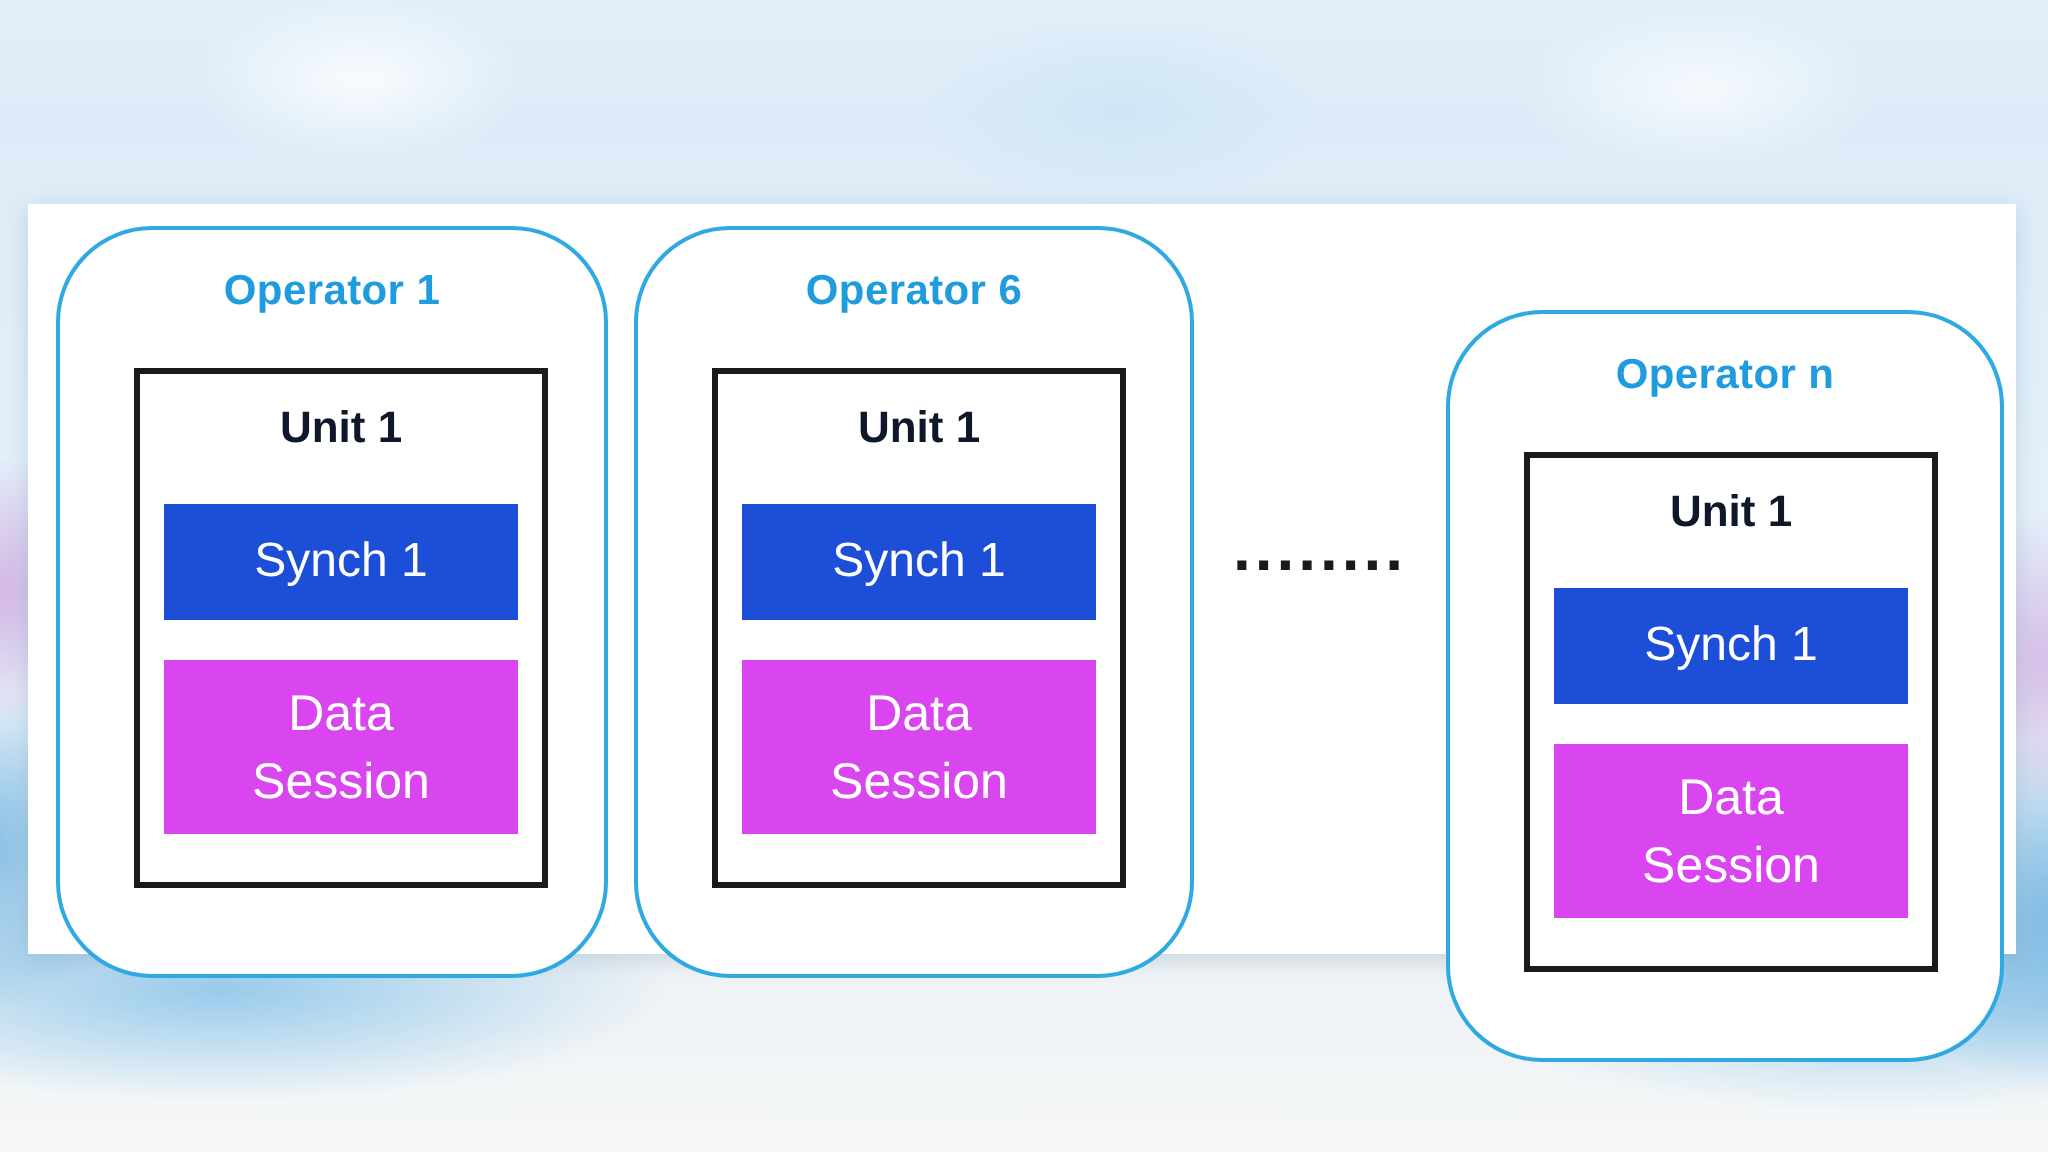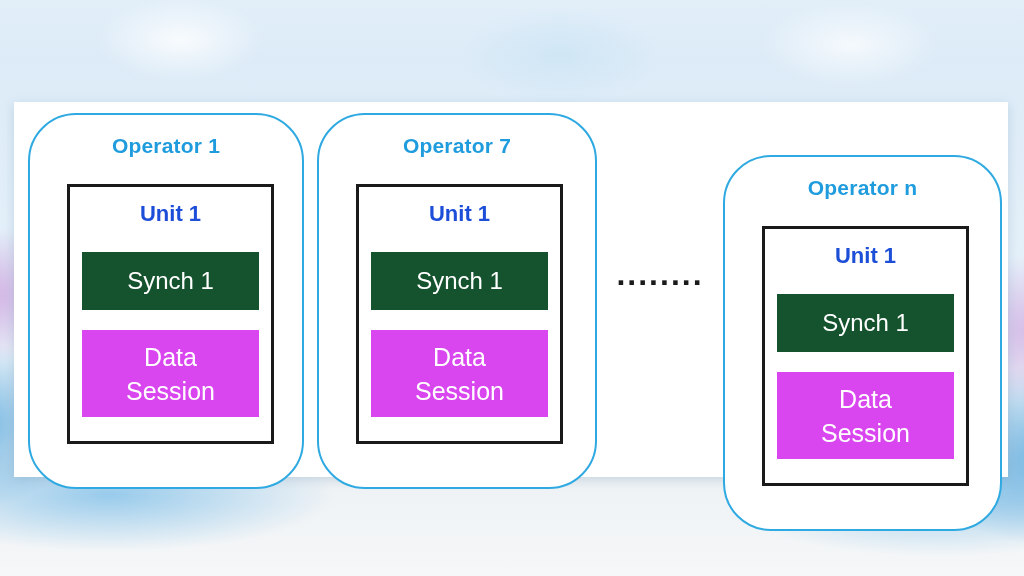--- a/index.html
+++ b/index.html
@@ -41,25 +41,25 @@
     margin-top: 20px; text-align: center;
     font-size: 21px; font-weight: bold; line-height: 22px;
     color: #1F9CDD; letter-spacing: 0.2px;
   }
   .unit {
     position: absolute; left: 37px; top: 69px; width: 207px; height: 260px;
     border: 3px solid #1A1A1A; box-sizing: border-box; background: #FFFFFF;
   }
   .unit-title {
     margin-top: 14px; text-align: center;
-    font-size: 22px; font-weight: bold; line-height: 26px; color: #1d4ed8;
+    font-size: 22px; font-weight: bold; line-height: 26px; color: #0f172a;
   }
   .synch {
     width: 177px; height: 58px; margin: 25px auto 0;
-    background: #14532d; color: #FFFFFF;
+    background: #1d4ed8; color: #FFFFFF;
     font-size: 24px; line-height: 58px; text-align: center;
   }
   .data-session {
     width: 177px; height: 87px; margin: 20px auto 0;
     background: #d946ef; color: #FFFFFF;
     font-size: 25px; line-height: 34px; text-align: center;
     display: flex; flex-direction: column; justify-content: center;
   }
   .dots {
     position: absolute; left: 586px; top: 156px; width: 120px;
@@ -80,21 +80,21 @@
         <div class="unit-title">Unit 1</div>
         <div class="synch">Synch 1</div>
         <div class="data-session">
           <span>Data</span>
           <span>Session</span>
         </div>
       </div>
     </div>
 
     <div class="operator op-2">
-      <div class="op-title">Operator 7</div>
+      <div class="op-title">Operator 6</div>
       <div class="unit">
         <div class="unit-title">Unit 1</div>
         <div class="synch">Synch 1</div>
         <div class="data-session">
           <span>Data</span>
           <span>Session</span>
         </div>
       </div>
     </div>
 

